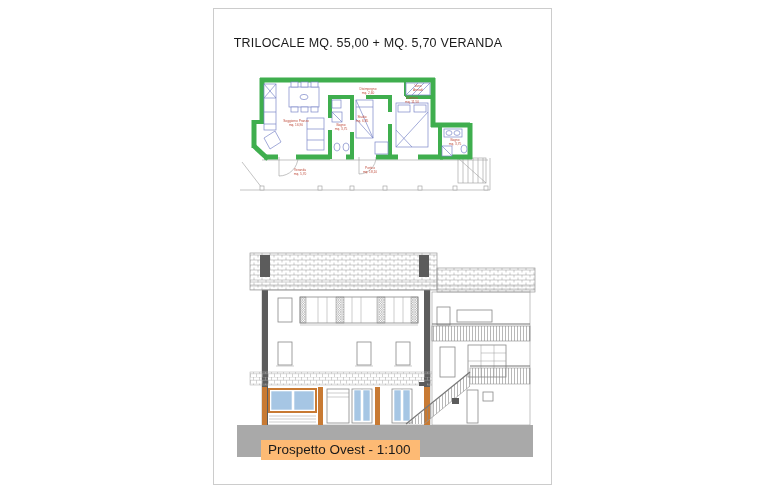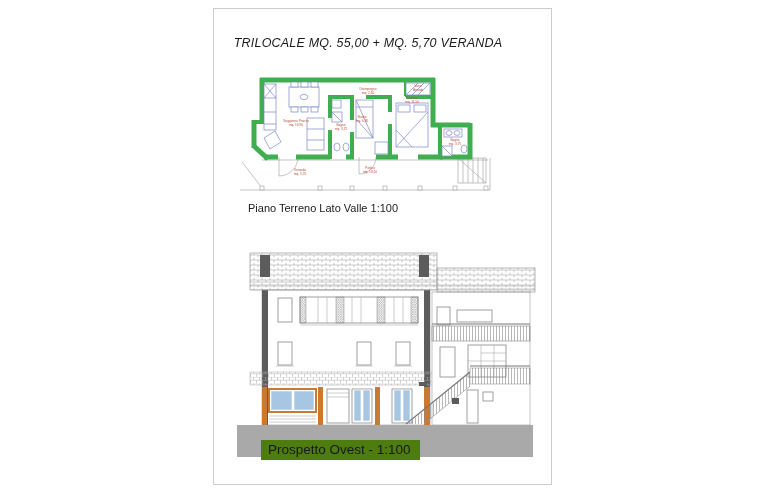--- a/index.html
+++ b/index.html
@@ -2,23 +2,23 @@
 <html style="--wall: #3fae4e; --label: #bf4a3a; --furn: #7b86c8; --line: #9a9a9a; --timber: #c87a33; --glass: #a6c6e4; --ground: #a9a9a9; --dark: #5c5c5c; --text: #1a1a1a; --border: #cccccc;"><head>
 <meta charset="utf-8">
 <style>
   html,body{margin:0;padding:0;background:#fff;}
   #stage{position:relative;width:764px;height:492px;background:#fff;overflow:hidden;
          font-family:"Liberation Sans",sans-serif;color:var(--text,#1a1a1a);}
   #sheet{position:absolute;left:213px;top:8px;width:337px;height:475px;background:#fff;
          border:1px solid var(--border,#ccc);}
   .hdr{position:absolute;left:213px;width:310px;text-align:center;}
   #title{top:13px;font-size:12px;}
-  #subtitle{top:36px;font-size:12.5px;letter-spacing:.2px;font-style:italic;}
+  #subtitle{top:36px;font-size:12.5px;letter-spacing:.2px;}
   #plan-caption{position:absolute;left:248px;top:202px;font-size:11px;}
-  #elev-label{position:absolute;left:261px;top:440px;background:#4d7c0f;padding:2px 9px 3px 7px;
+  #elev-label{position:absolute;left:261px;top:440px;background:#fdba74;padding:2px 9px 3px 7px;
               font-size:13.5px;}
   svg{position:absolute;}
   #plan-svg{left:213px;top:70px;}
   #elev-svg{left:213px;top:240px;}
   .wall5{stroke:var(--wall);stroke-width:5;fill:none;}
   .wall4{stroke:var(--wall);stroke-width:4;fill:none;}
   .wall2{stroke:var(--wall);stroke-width:2;fill:none;}
   .furn{stroke:var(--furn);stroke-width:.7;fill:none;}
   .furnf{stroke:var(--furn);stroke-width:.7;fill:#fff;}
   .thin{stroke:var(--line);stroke-width:.6;fill:none;}
@@ -139,21 +139,20 @@
       <text class="rlbl" x="418" y="91">Armadi</text>
       <text class="rlbl" x="455" y="141">Bagno</text>
       <text class="rlbl" x="455" y="145">mq. 3,75</text>
       <text class="rlbl" x="300" y="171">Veranda</text>
       <text class="rlbl" x="300" y="175">mq. 5,70</text>
       <text class="rlbl" x="370" y="169">Portico</text>
       <text class="rlbl" x="370" y="173">mq. 18,10</text>
     </g>
   </svg>
 
-  <div id="plan-caption">Piano Terreno Lato Valle 1:100</div>
 
   <svg id="elev-svg" width="338" height="232" viewBox="213 240 338 232">
     <defs>
       <pattern id="roof" width="8" height="5" patternUnits="userSpaceOnUse">
         <path d="M0 0 H8 M0 5 H8 M2 0 V2.5 M6 2.5 V5" stroke="#999" stroke-width="0.5" fill="none"></path>
       </pattern>
       <pattern id="stone" width="6" height="6.5" patternUnits="userSpaceOnUse">
         <path d="M0 0 H6 M0 3.2 H6 M1.5 0 V3.2 M4.5 3.2 V6.5" stroke="#aaa" stroke-width="0.5" fill="none"></path>
       </pattern>
       <pattern id="shut" width="2.4" height="2.4" patternUnits="userSpaceOnUse">

